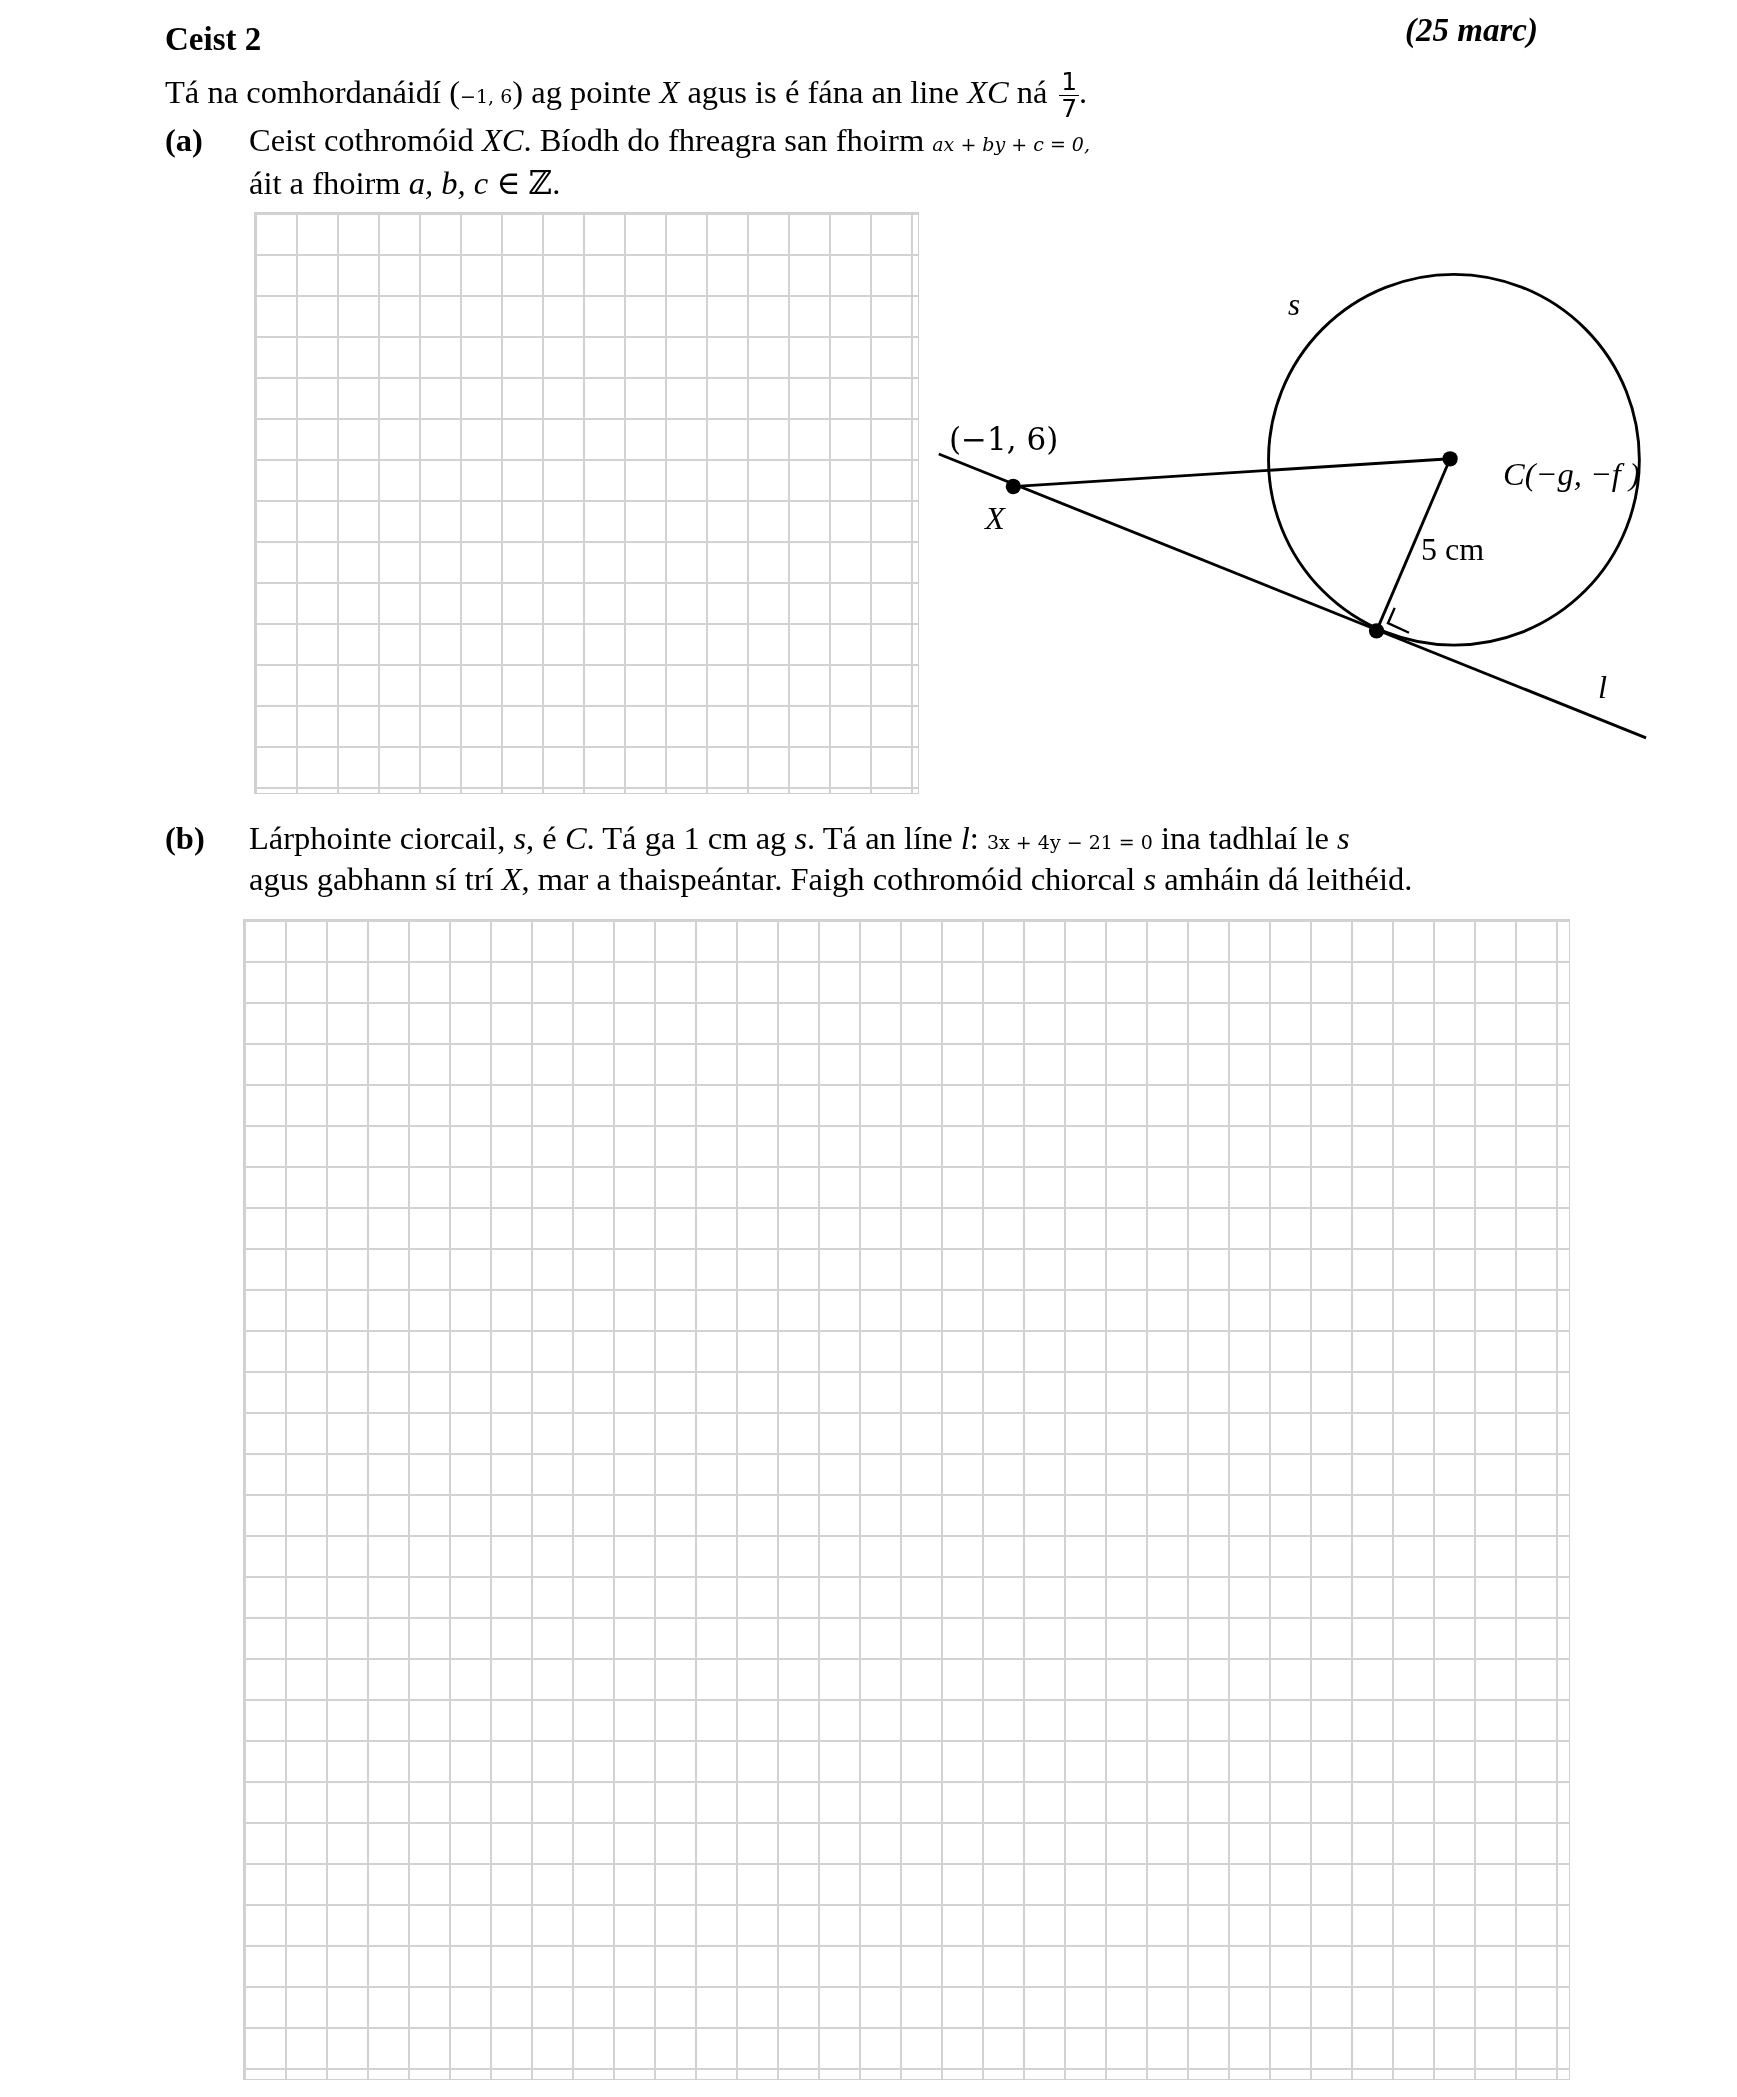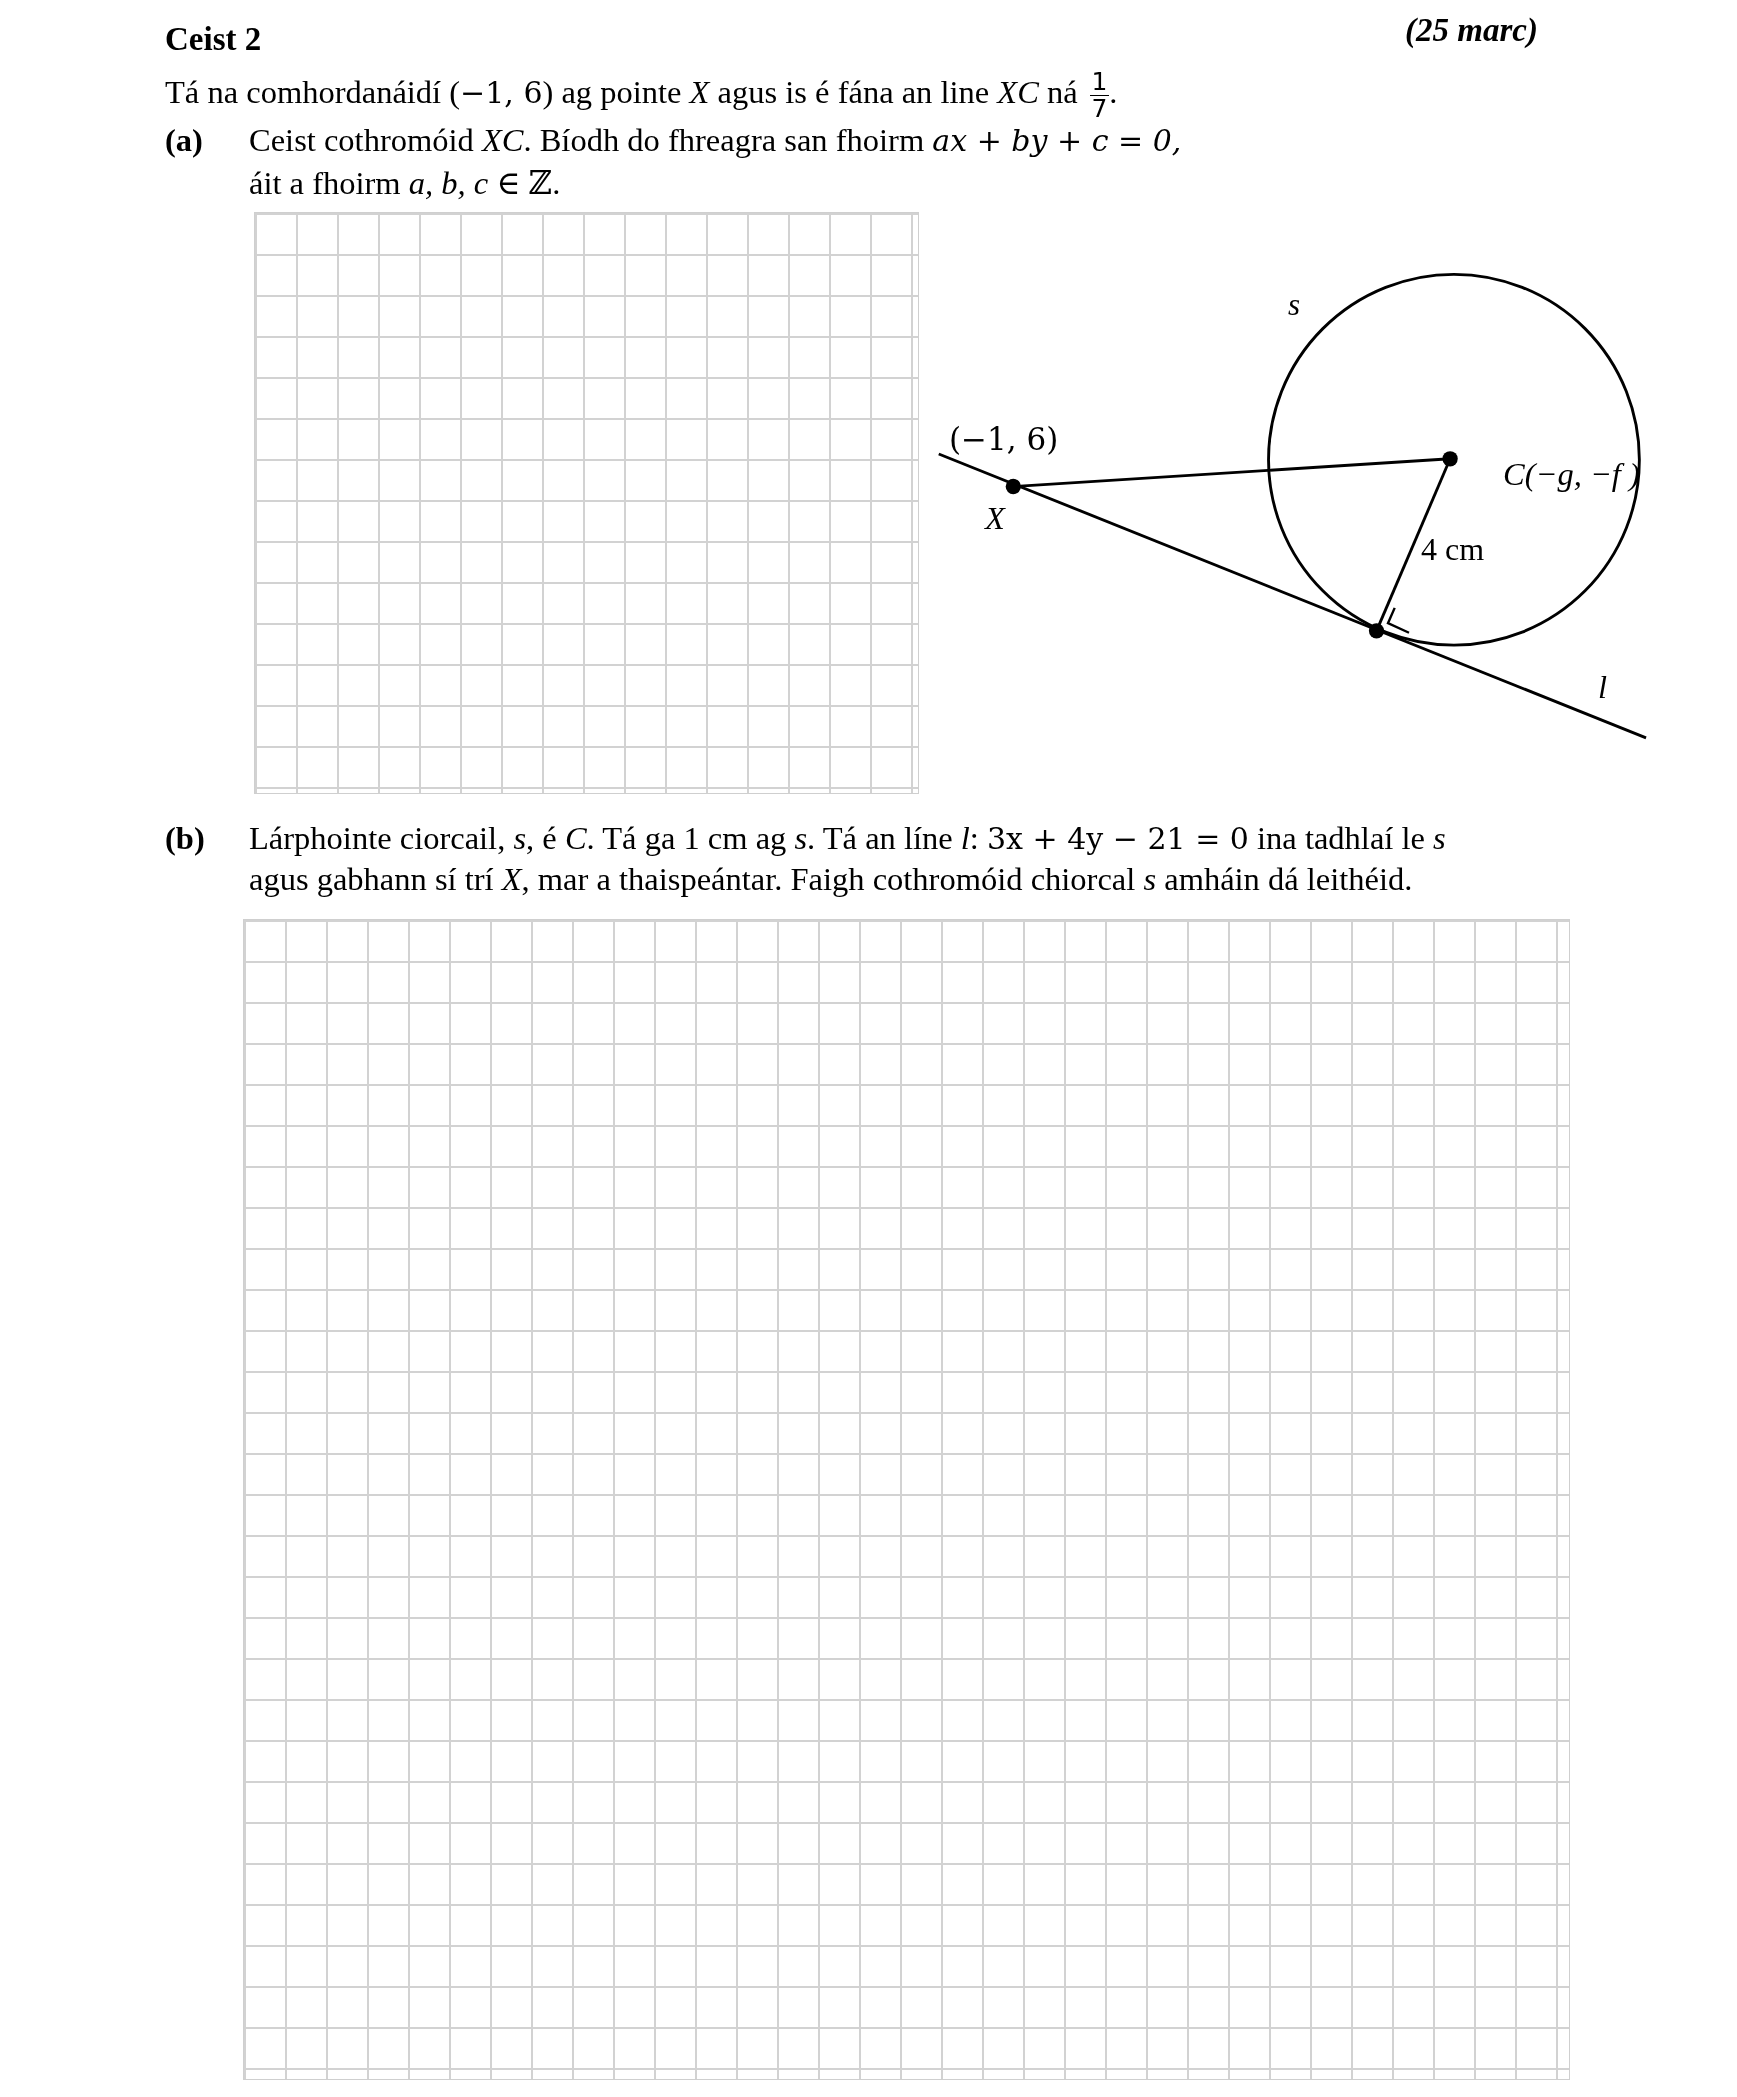--- a/index.html
+++ b/index.html
@@ -1,21 +1,21 @@
 <!DOCTYPE html>
 <html><head>
 <meta charset="utf-8">
 <style>
   html, body { margin: 0; padding: 0; background: #ffffff; }
   body { width: 1738px; height: 2097px; position: relative; overflow: hidden;
          font-family: "Liberation Serif", "DejaVu Serif", serif; color: #000; }
   .abs { position: absolute; white-space: nowrap; }
   .heading { font-weight: bold; font-size: 33px; }
   .body-text { font-size: 32.5px; line-height: 1; }
-  .math { font-family: "DejaVu Serif", "Liberation Serif", serif; font-size: 30px; }
+  .math { font-family: "DejaVu Serif", "Liberation Serif", serif; font-size: 19px; }
   .it { font-style: italic; }
   .bold { font-weight: bold; }
   .frac { display: inline-block; vertical-align: middle; text-align: center;
           font-family: "DejaVu Sans", sans-serif; font-size: 25px; line-height: 1.05; margin-left: 3.8px; }
   .frac .num { display: block; border-bottom: 1.9px solid #000; padding: 0 1.9px; }
   .frac .den { display: block; }
   .grid { position: absolute; box-sizing: border-box; border: 1.9px solid #cfcfcf;
           background-color: #fff;
           background-image:
             linear-gradient(to right, #d2d2d2 1.9px, transparent 1.9px),
@@ -49,21 +49,21 @@
   <line x1="1517" y1="480" x2="1440" y2="660" stroke="#000" stroke-width="3"></line>
   <polyline points="1459,636 1452,652 1474,662" fill="none" stroke="#000" stroke-width="2.5"></polyline>
   <circle cx="1060" cy="509" r="8" fill="#000"></circle>
   <circle cx="1517" cy="480" r="8" fill="#000"></circle>
   <circle cx="1440" cy="660" r="8" fill="#000"></circle>
 </svg>
 <div class="abs it" style="left:1288px; top:287px; font-size:31px;">s</div>
 <div class="abs math" style="left:949px; top:421px; font-size:31px;">(−1, 6)</div>
 <div class="abs it" style="left:985px; top:500px; font-size:32.5px;">X</div>
 <div class="abs it" style="left:1467px; top:456px; font-size:32.5px;margin-left:36px;">C(−g, −f )</div>
-<div class="abs" style="left:1421px; top:531px; font-size:32px;">4 cm</div>
+<div class="abs" style="left:1421px; top:531px; font-size:32px;">5 cm</div>
 <div class="abs it" style="left:1598px; top:669px; font-size:32.5px;">l</div>
 
 <div class="abs body-text bold" style="left:165px; top:822px;">(b)</div>
 <div class="abs body-text" style="left:249px; top:822px;">
   <span>Lárphointe ciorcail, </span><span class="it">s</span><span>, é </span><span class="it">C</span><span>.  Tá ga 1 cm ag </span><span class="it">s</span><span>.  Tá an líne </span><span class="it">l</span><span>: </span><span class="math">3x + 4y − 21 = 0</span><span> ina tadhlaí le </span><span class="it">s</span>
 </div>
 <div class="abs body-text" style="left:249px; top:863px;">
   <span>agus gabhann sí trí </span><span class="it">X</span><span>,  mar a thaispeántar.  Faigh cothromóid chiorcal </span><span class="it">s</span><span> amháin dá leithéid.</span>
 </div>
 

